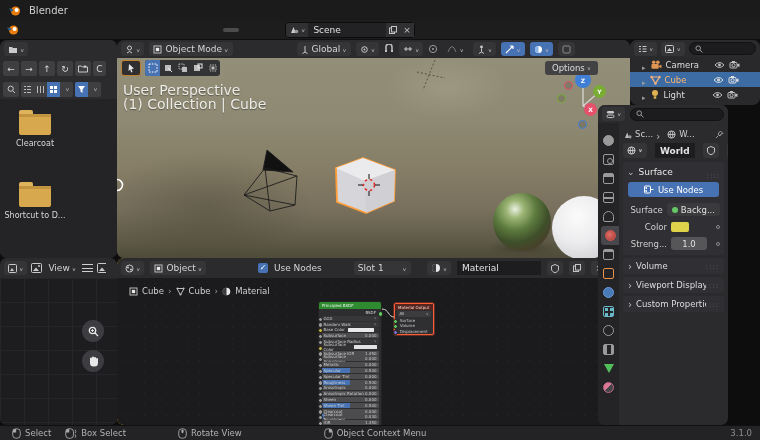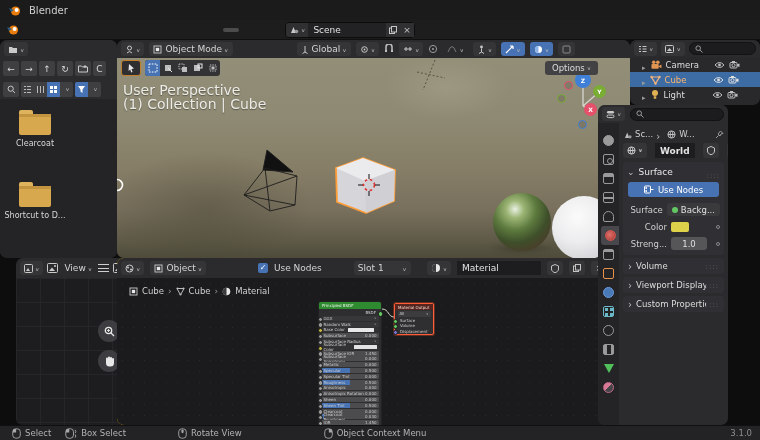--- a/index.html
+++ b/index.html
@@ -45,21 +45,21 @@
   .seg { display:flex; height:15px; background:#3f3f41; border-radius:2px; overflow:hidden; }
   .seg > div { width:13px; display:flex; align-items:center; justify-content:center; }
   .seg .on { background:#4772b3; }
   .file-item { position:absolute; width:70px; text-align:center; }
   .folder { width:32px; height:21px; background:#d7a84e; border-radius:2px; position:relative; margin:0 auto; }
   .folder::before { content:""; position:absolute; top:-4px; left:0; width:14px; height:4px; background:#dfb35c; border-radius:2px 2px 0 0; }
   .folder::after { content:""; position:absolute; top:0; left:0; right:0; height:3px; background:#c2943f; }
   .file-label { font-size:8px; color:#d8d8d8; margin-top:4px; white-space:nowrap; }
 
   
-  .imged { left:16px; top:258px; width:117px; height:167px; background:#1d1d1f; }
+  .imged { left:0; top:258px; width:117px; height:167px; background:#1d1d1f; }
   .imged-canvas { position:absolute; top:20px; left:0; right:0; bottom:0;
     background-image:linear-gradient(#26262a 1px, transparent 1px), linear-gradient(90deg,#26262a 1px, transparent 1px);
     background-size:24px 24px; background-color:#1d1d1f; }
   .circle-btn { position:absolute; width:22px; height:22px; border-radius:50%; background:rgba(70,70,74,.8); display:flex; align-items:center; justify-content:center; }
   .hamburger { width:11px; height:8px; border-top:1.5px solid #cfcfcf; border-bottom:1.5px solid #cfcfcf; position:relative; }
   .hamburger::after { content:""; position:absolute; left:0; right:0; top:2.6px; height:1.5px; background:#cfcfcf; }
 
   
   .vp { left:117px; top:40px; width:513px; height:218px; background:#2b2b2d; }
   .vp-canvas { position:absolute; top:18px; left:0; width:513px; height:200px; overflow:hidden;

